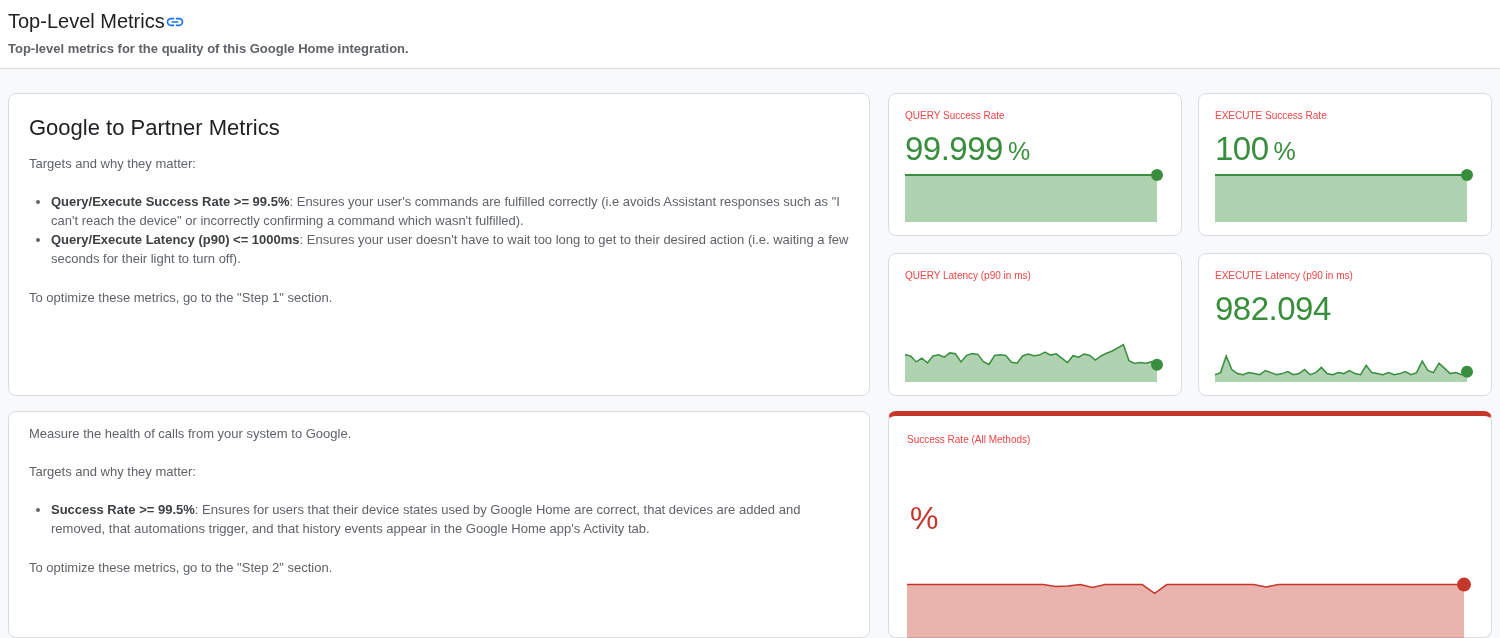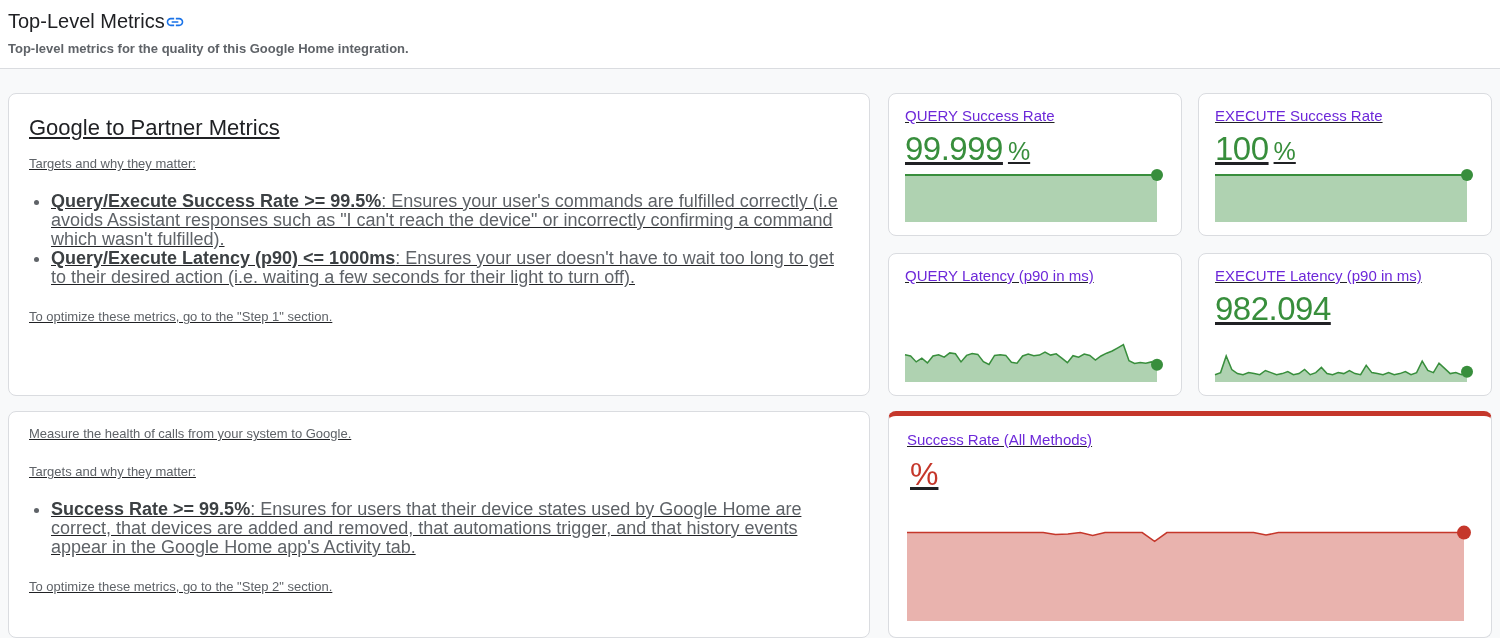--- a/index.html
+++ b/index.html
@@ -18,47 +18,47 @@
   .divider { border-top:1px solid #dadce0; }
   
   .content {
     background:#f8f9fa; height:576px; padding:24px 8px 8px 8px;
   }
   .grid {
     display:grid; grid-template-columns:1fr 604px;
     grid-template-rows:303px 227px; column-gap:18px; row-gap:15px;
   }
   .card {
-    background:#fff; border:1px solid #dadce0; border-radius:8px;text-decoration:underline;
+    background:#fff; border:1px solid #dadce0; border-radius:8px;
   }
   
   .big-card { padding:12px 20px 12px 20px; overflow:hidden; }
   .big-title { font-size:22px; font-weight:400; color:#202124; margin:8px 0 12px 0; line-height:28px; }
   .big-card p { font-size:13px; line-height:19px; color:#5f6368; margin:0 0 19px 0; }
-  .big-card ul { margin:0 0 20px 0; padding-left:22px; font-size:18px; line-height:19px; color:#5f6368; }
+  .big-card ul { margin:0 0 20px 0; padding-left:22px; font-size:13px; line-height:19px; color:#5f6368; }
   .big-card li { margin:0; }
   .bullet-label { font-weight:700; color:#3c4043; }
   
   .right-top {
     display:grid; grid-template-columns:1fr 1fr; grid-template-rows:143px 143px;
     column-gap:16px; row-gap:17px;
   }
   .metric-card { padding:12px 16px 13px 16px; display:flex; flex-direction:column; }
-  .metric-title { font-size:15px; color:#6d28d9; line-height:20px; }
+  .metric-title { font-size:10px; color:#ef4444; line-height:20px; }
   .metric-value { display:flex; align-items:baseline; margin-top:4px; font-weight:400; }
   .metric-value .num { font-size:33px; line-height:38px; letter-spacing:-0.5px; }
   .metric-value .unit { font-size:25px; margin-left:5px; }
   .good .metric-value { color:#388e3c; }
   .bad  .metric-value { color:#c5372b; }
   .spark { margin-top:auto; height:50px; position:relative; }
   .spark svg { display:block; }
   
   .alert-card {
     border-top:5px solid #c5372b; border-top-left-radius:8px; border-top-right-radius:8px;
-    padding:14px 18px 16px 18px; display:flex; flex-direction:column;
+    padding:14px 18px 16px 18px; display:flex; flex-direction:column;gap:44px;
   }
   .alert-card .metric-value { margin-top:6px; }
   .alert-card .metric-value .num { font-size:42px; line-height:50px; }
   .alert-card .metric-value .unit { font-size:32px; margin-left:3px; }
   .alert-card .spark { height:92px; }
 </style>
 </head>
 <body>
 
 <header class="page-header">

